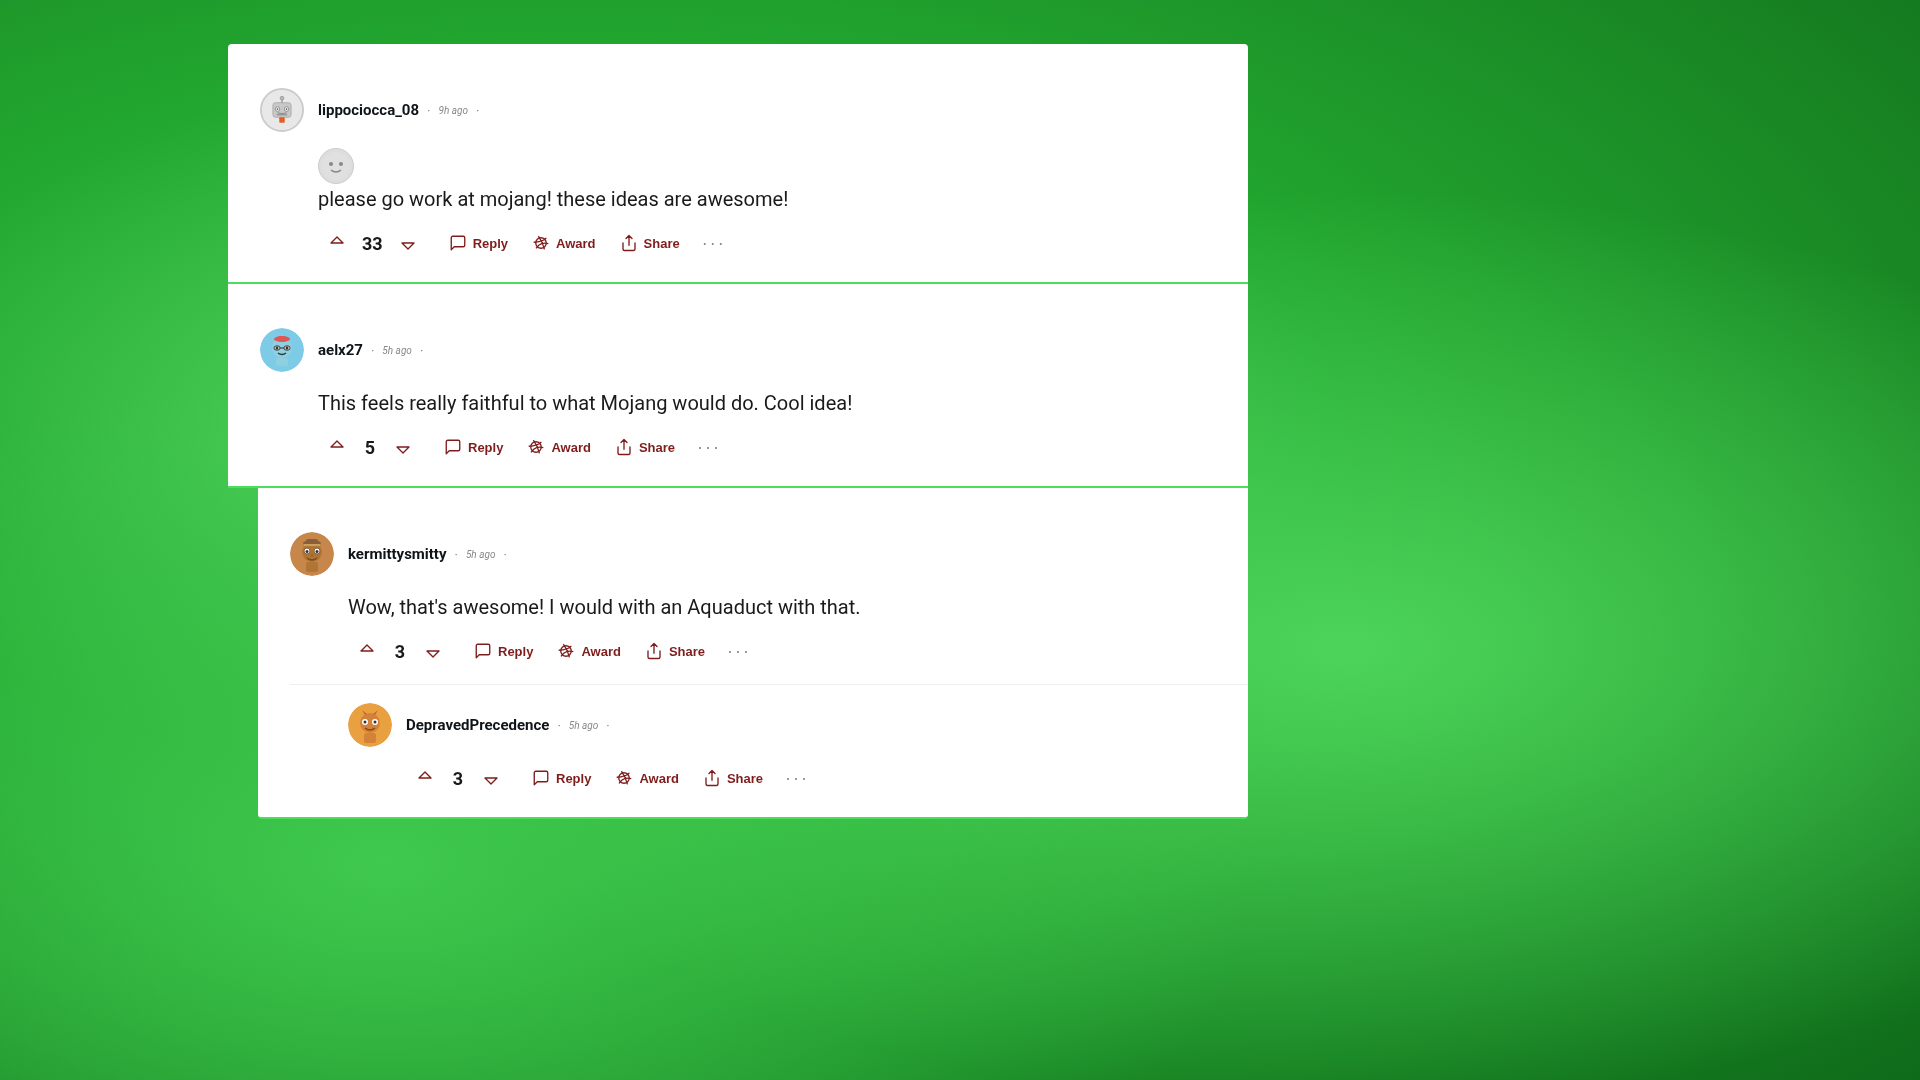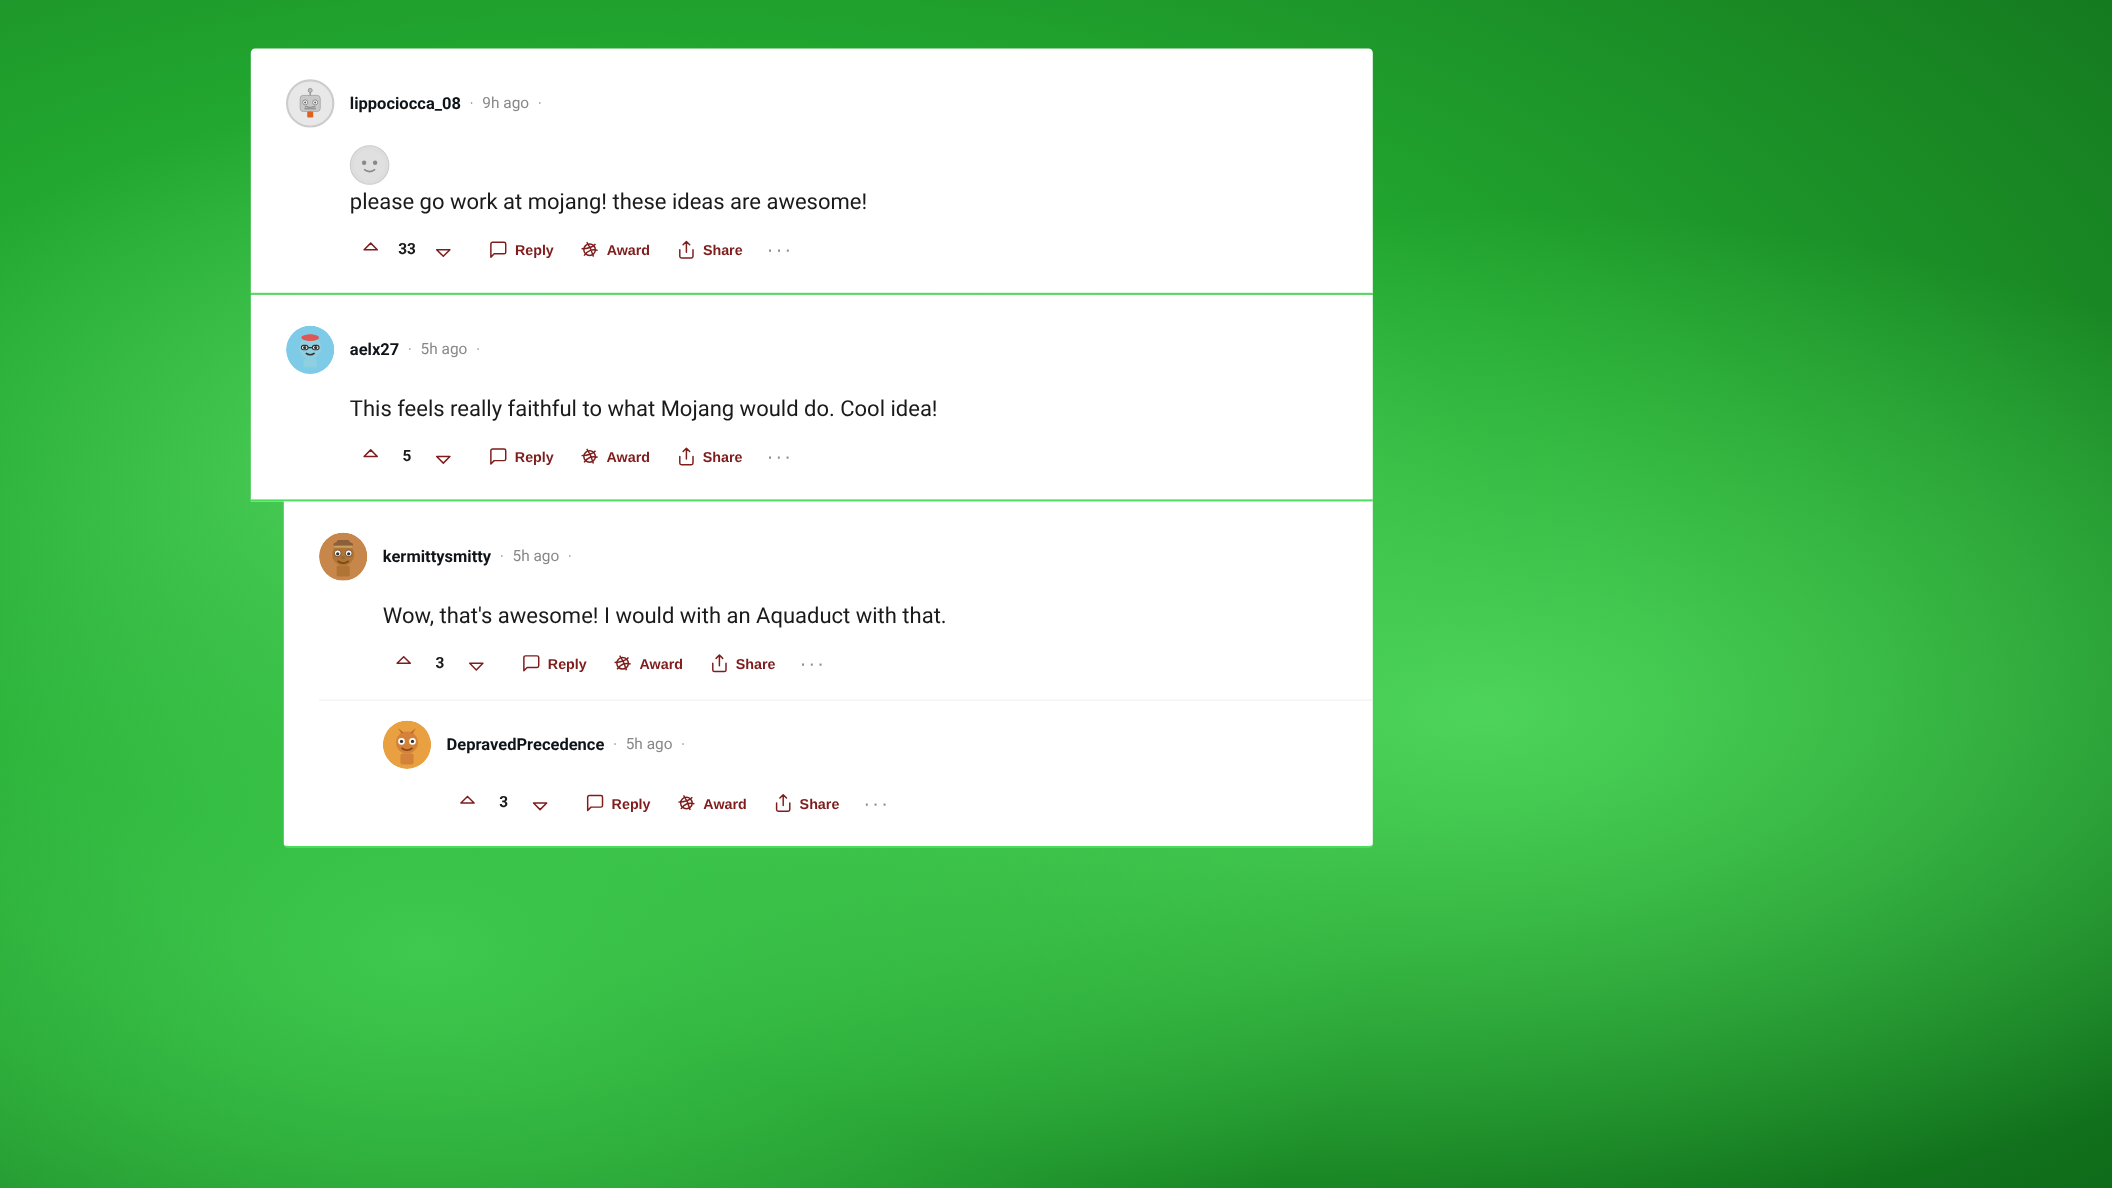--- a/index.html
+++ b/index.html
@@ -33,21 +33,21 @@
       left: 228px;
       width: 1020px;
       display: flex;
       flex-direction: column;
       gap: 0;
     }
 
     .comment-card {
       background: #ffffff;
       border-bottom: 2px solid #4cde5a;
-      padding: 28px 32px 24px 32px;
+      padding: 44px 32px 24px 32px;
     }
 
     .comment-card:first-child {
       border-radius: 4px 4px 0 0;
     }
 
     .comment-card.last-card {
       border-radius: 0 0 4px 4px;
       margin-left: 30px;
     }
@@ -89,21 +89,22 @@
       color: #0f1419;
     }
 
     .meta-dot {
       color: #888;
       font-size: 13px;
     }
 
     .timestamp {
       color: #888;
-      font-size: 14px;
+      font-size: 10px;
+      font-style: italic;
     }
 
     .comment-body {
       font-size: 20px;
       color: #1a1a1b;
       line-height: 1.5;
       margin-left: 58px;
       margin-bottom: 14px;
     }
 
@@ -130,21 +131,21 @@
       background: transparent;
       cursor: pointer;
       color: #7f1d1d;
       font-size: 13px;
       font-weight: 700;
       border-radius: 2px;
       transition: background 0.1s;
     }
 
     .vote-count {
-      font-size: 14px;
+      font-size: 18px;
       font-weight: 700;
       color: #1a1a1b;
       min-width: 16px;
       text-align: center;
     }
 
     .icon-svg {
       width: 18px;
       height: 18px;
       stroke: currentColor;

